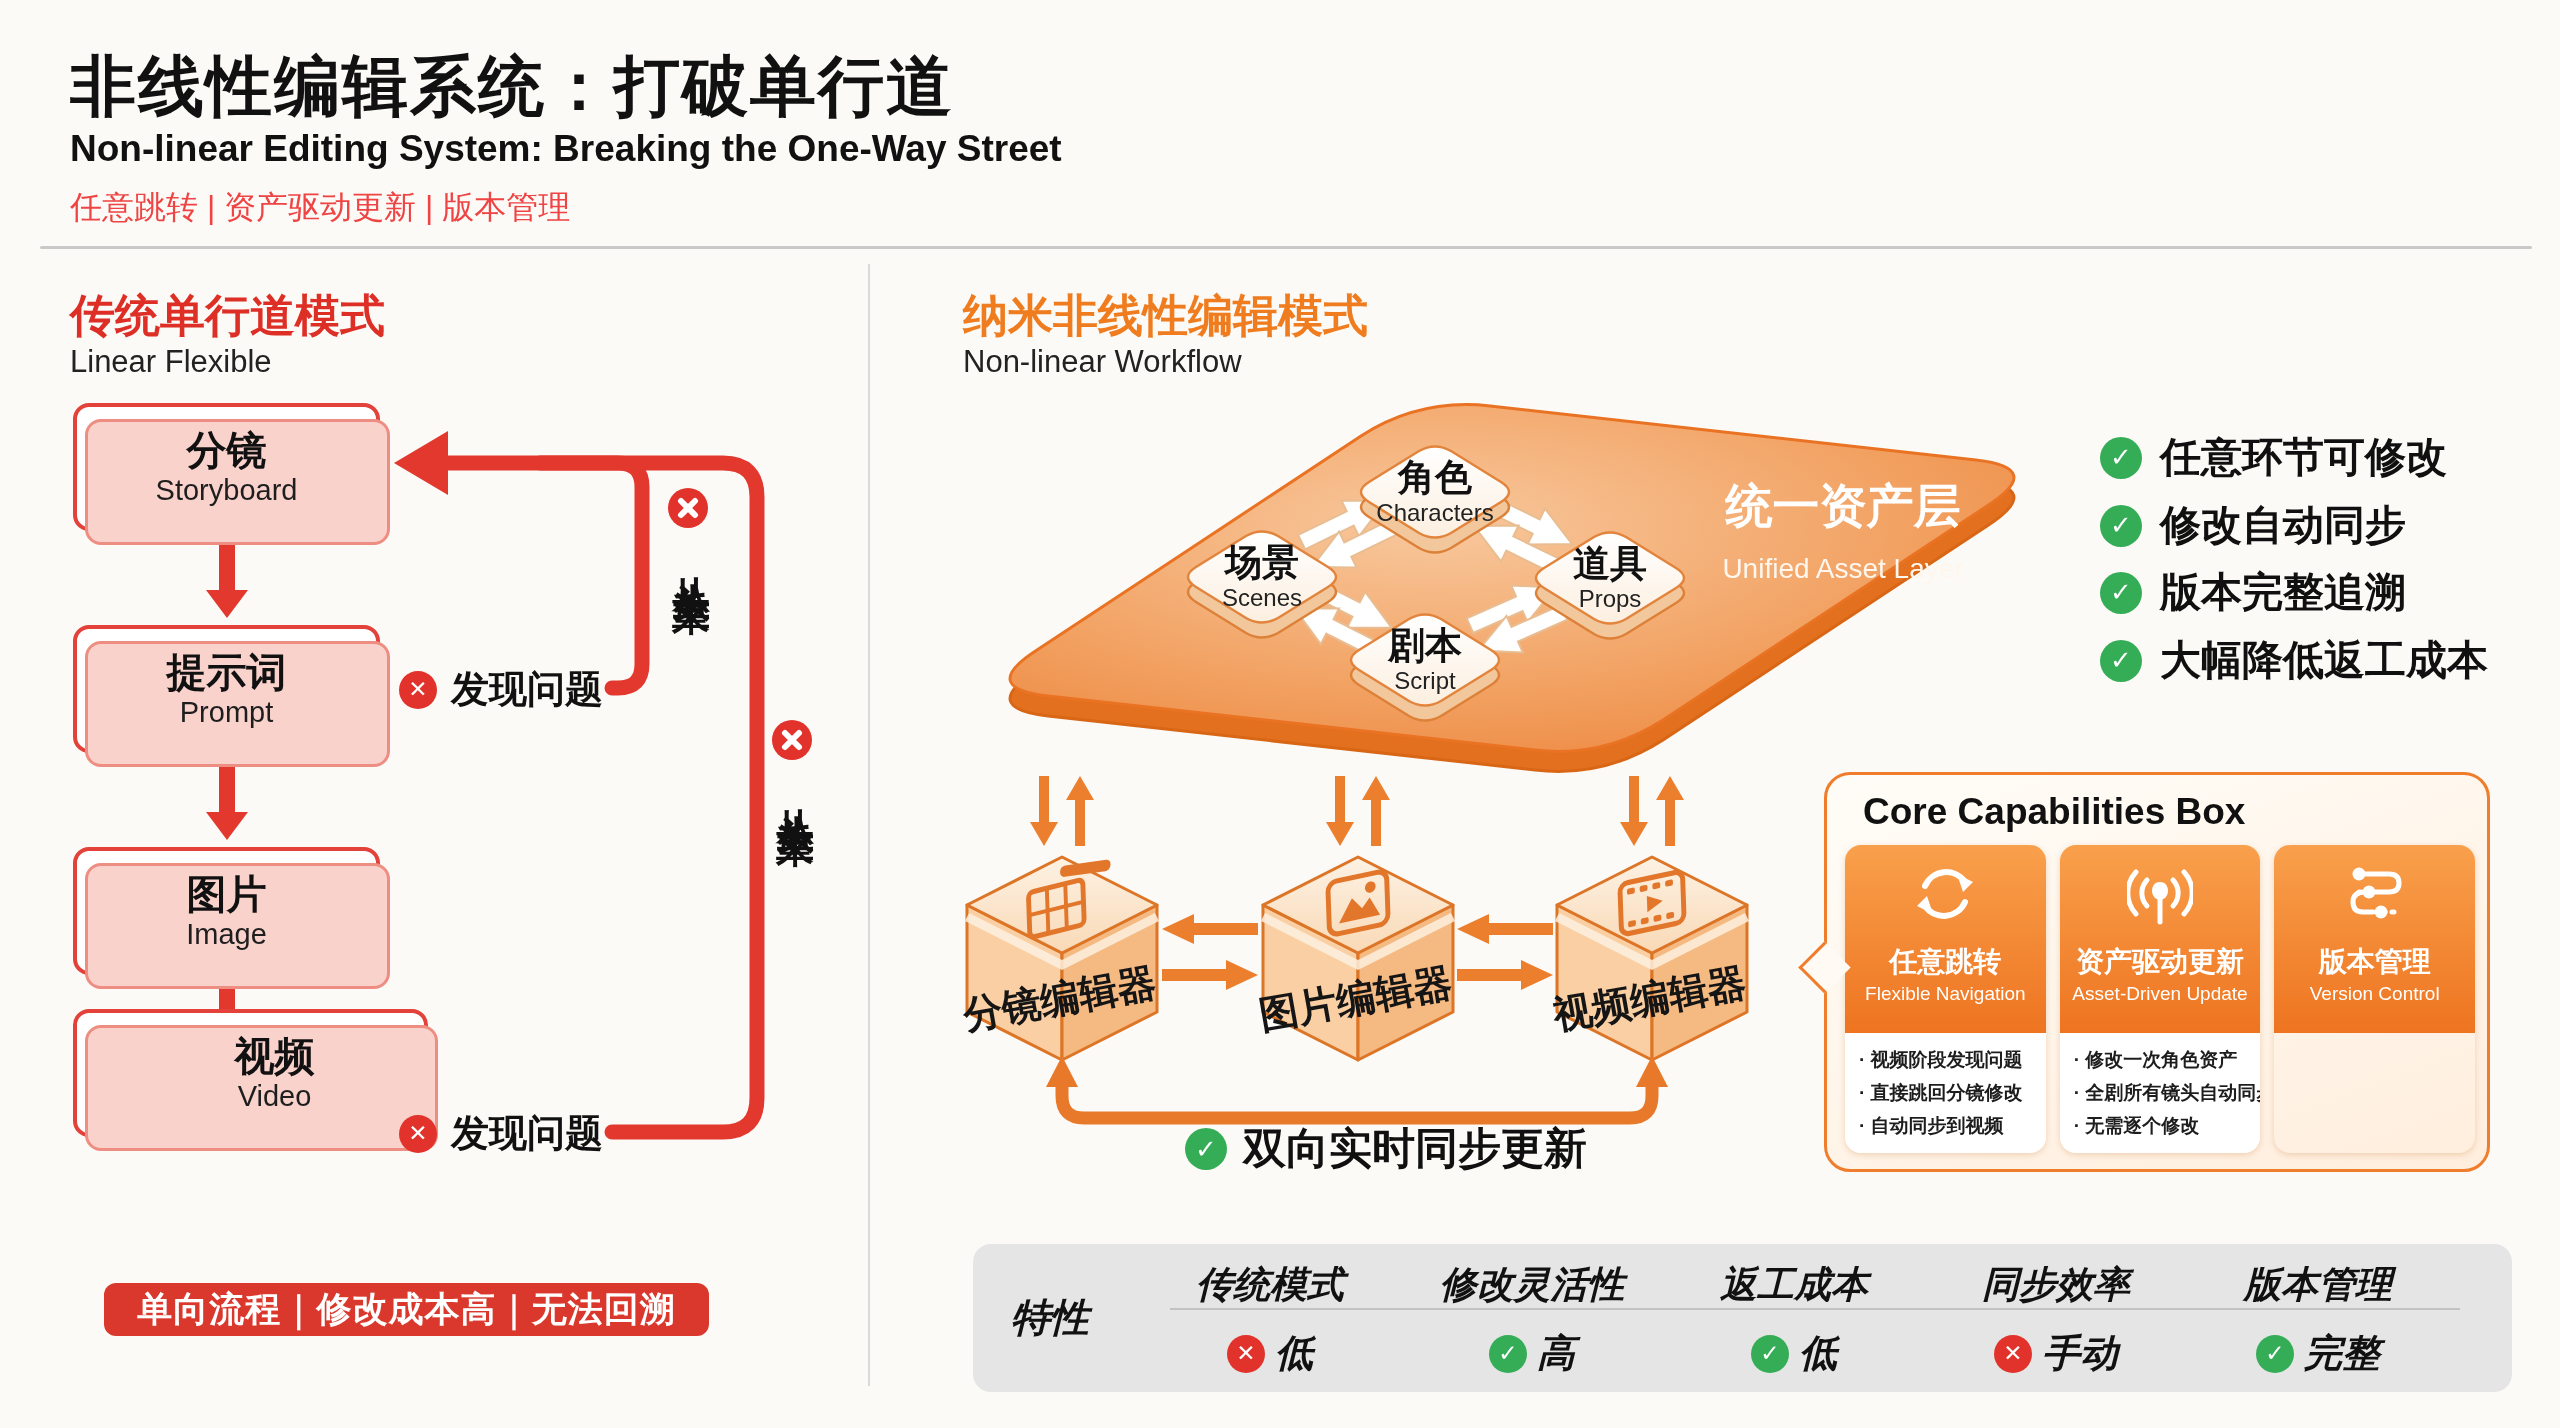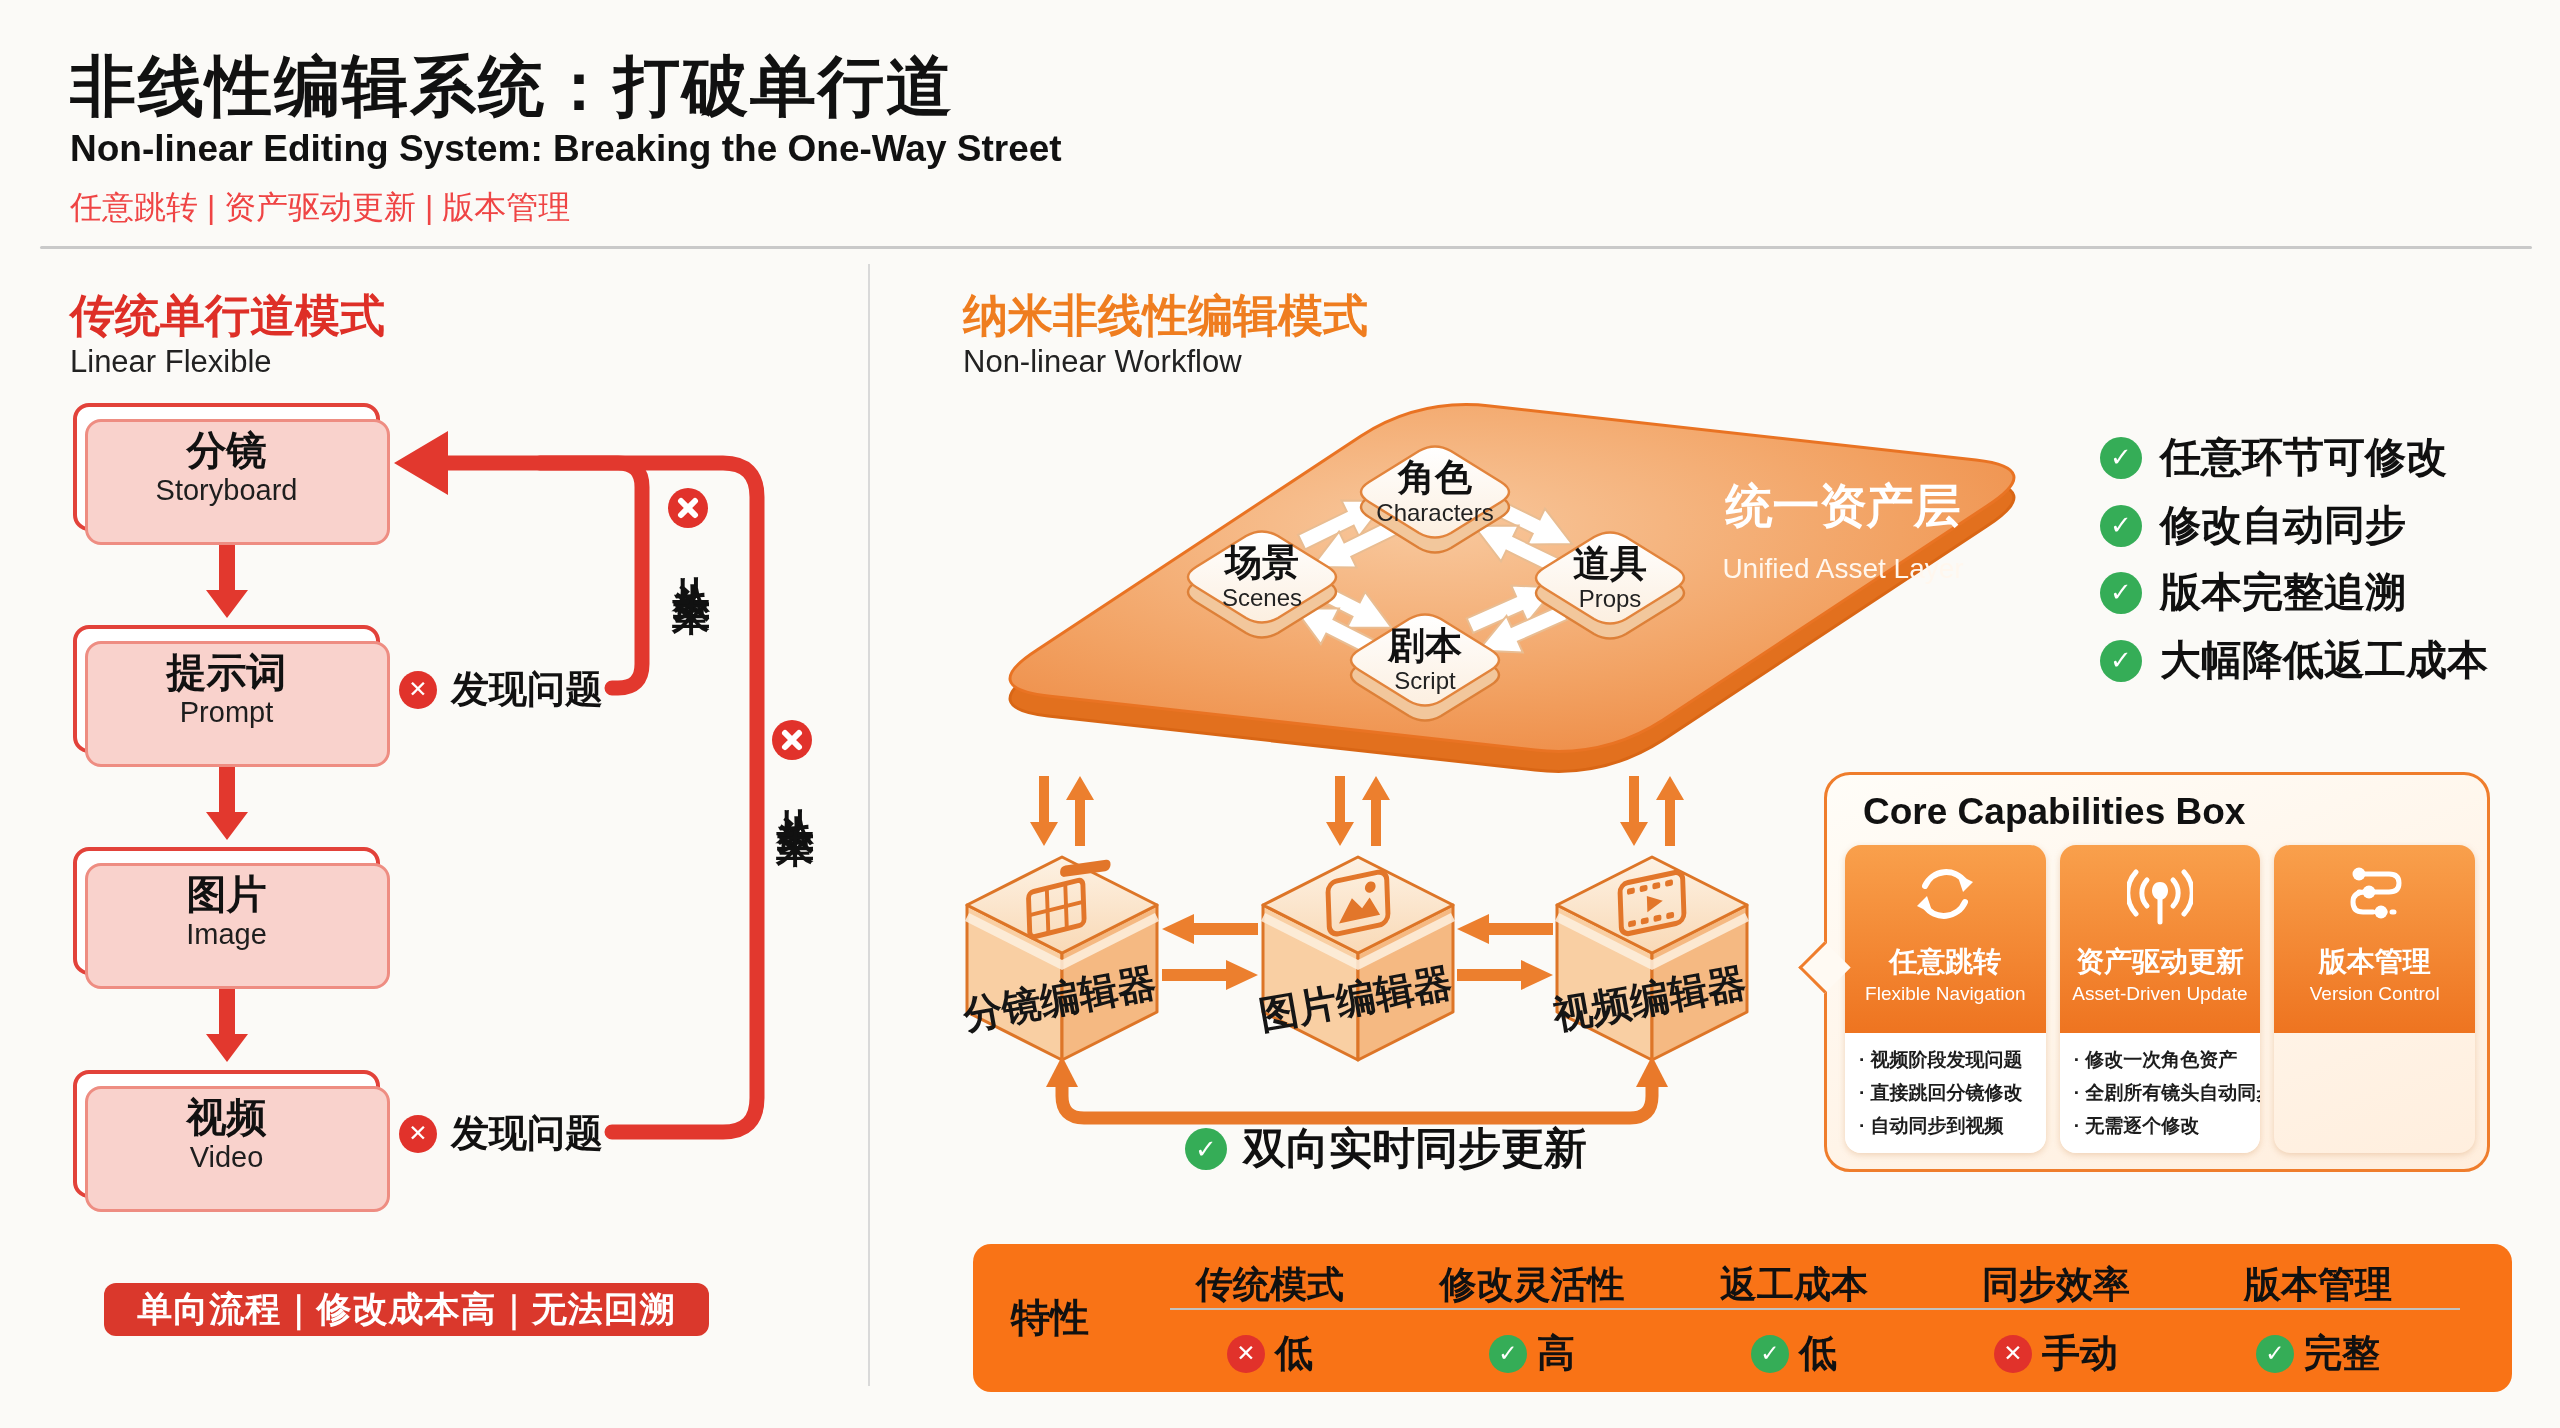--- a/index.html
+++ b/index.html
@@ -20,21 +20,21 @@
   .rp-title{left:963px;top:286px;font-size:45px;font-weight:900;color:#ef7d1f;}
   .rp-sub{left:963px;top:344px;font-size:31px;font-weight:500;color:#222;}
 
   
   .flow-box{left:73px;width:299px;height:120px;background:#fff;border:4px solid #e2423a;border-radius:16px;
             display:flex;flex-direction:column;align-items:center;justify-content:center;z-index:3;}
   .flow-box::before{content:"";position:absolute;left:8px;top:12px;width:100%;height:100%;
             background:#f9d2cc;border:3px solid #ee8d82;border-radius:16px;z-index:-1;}
   .flow-box .zh{font-size:40px;font-weight:900;color:#111;line-height:1.15;}
   .flow-box .en{font-size:29px;font-weight:500;color:#1e1e1e;line-height:1.2;}
-  .fb1{top:403px;} .fb2{top:625px;} .fb3{top:847px;} .fb4{top:1070px;}
+  .fb1{top:403px;} .fb2{top:625px;} .fb3{top:847px;} .fb4{top:1009px;padding-left:48px;}
 
   .problem{display:flex;align-items:center;gap:14px;z-index:3;}
   .p1{left:399px;top:664px;} .p2{left:399px;top:1108px;}
   .problem .txt{font-size:38px;font-weight:900;color:#111;}
   .restart{font-size:38px;font-weight:900;color:#111;writing-mode:vertical-rl;letter-spacing:7px;z-index:3;}
   .r1{left:665px;top:546px;} .r2{left:769px;top:778px;}
 
   .banner{left:104px;top:1283px;width:605px;height:53px;background:#da382c;border-radius:12px;
           display:flex;align-items:center;justify-content:center;color:#fff;font-size:35px;font-weight:800;letter-spacing:1px;z-index:3;}
 
@@ -65,21 +65,21 @@
   .card-top{flex:0 0 188px;background:linear-gradient(180deg,#f9a04c,#ee7420);display:flex;flex-direction:column;
             align-items:center;justify-content:flex-start;color:#fff;}
   .card-top svg{margin-top:16px;}
   .card-zh{font-size:28px;font-weight:900;margin-top:16px;text-align:right;}
   .card-en{font-size:19px;font-weight:500;margin-top:2px;}
   .card-bottom{flex:1;background:#fff;padding:10px 8px 6px 14px;}
   .card-bottom .bullet{font-size:19px;font-weight:700;color:#1d1d1d;line-height:33px;white-space:nowrap;}
   .card-bottom .bullet::before{content:"· ";}
 
   
-  .cmp-table{left:973px;top:1244px;width:1539px;height:148px;background:#f97316;border-radius:18px;z-index:3;}
+  .cmp-table{left:973px;top:1244px;width:1539px;height:148px;background:#e5e5e5;border-radius:18px;z-index:3;font-style:italic;}
   .cmp-label{left:38px;top:0;height:148px;display:flex;align-items:center;font-size:39px;font-weight:900;color:#111;}
   .cmp-col{width:280px;text-align:center;}
   .cmp-col .hd{position:absolute;top:16px;width:280px;font-size:37px;font-weight:900;color:#111;}
   .cmp-col .val{position:absolute;top:84px;width:280px;display:flex;align-items:center;justify-content:center;gap:10px;}
   .cmp-col .val .txt{font-size:38px;font-weight:900;color:#111;}
   .c1{left:157px;} .c2{left:419px;} .c3{left:681px;} .c4{left:943px;} .c5{left:1205px;}
   .cmp-divider{left:197px;top:64px;width:1290px;height:2px;background:#c2c2c0;}
 
   svg text{font-family:"Liberation Sans","DejaVu Sans",sans-serif;}
 </style>

